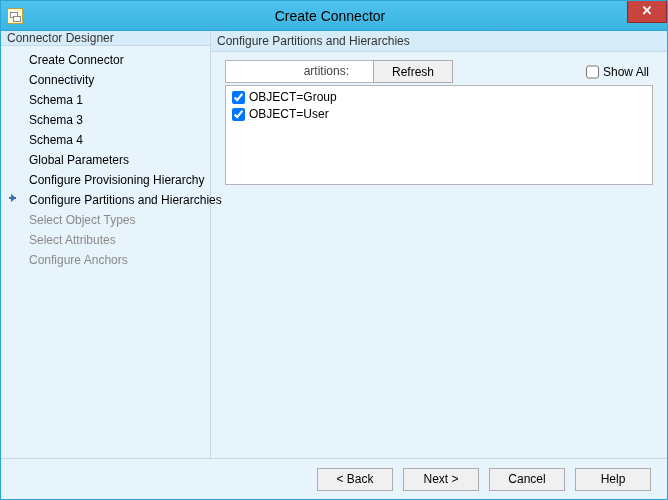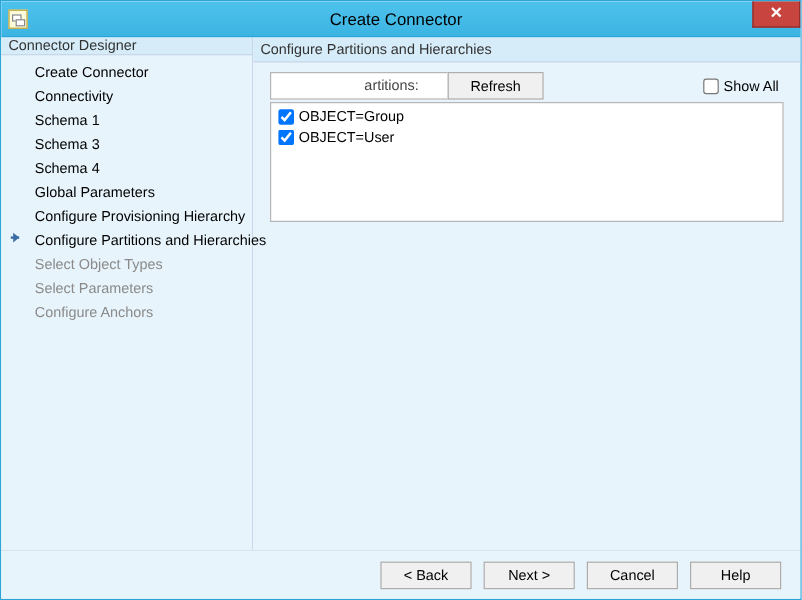--- a/index.html
+++ b/index.html
@@ -223,21 +223,21 @@
     <div class="nav" id="nav">
         <div class="nav-item">Create Connector</div>
         <div class="nav-item">Connectivity</div>
         <div class="nav-item">Schema 1</div>
         <div class="nav-item">Schema 3</div>
         <div class="nav-item">Schema 4</div>
         <div class="nav-item">Global Parameters</div>
         <div class="nav-item">Configure Provisioning Hierarchy</div>
         <div class="nav-item current">Configure Partitions and Hierarchies</div>
         <div class="nav-item disabled">Select Object Types</div>
-        <div class="nav-item disabled">Select Parameters</div>
+        <div class="nav-item disabled">Select Attributes</div>
         <div class="nav-item disabled">Configure Anchors</div>
       </div>
   </div>
 
   <div class="main">
     <div class="main-header">Configure Partitions and Hierarchies</div>
 
     <div class="main-body">
       <div class="toolbar-row">
         <div class="lbl-box">artitions:</div>

